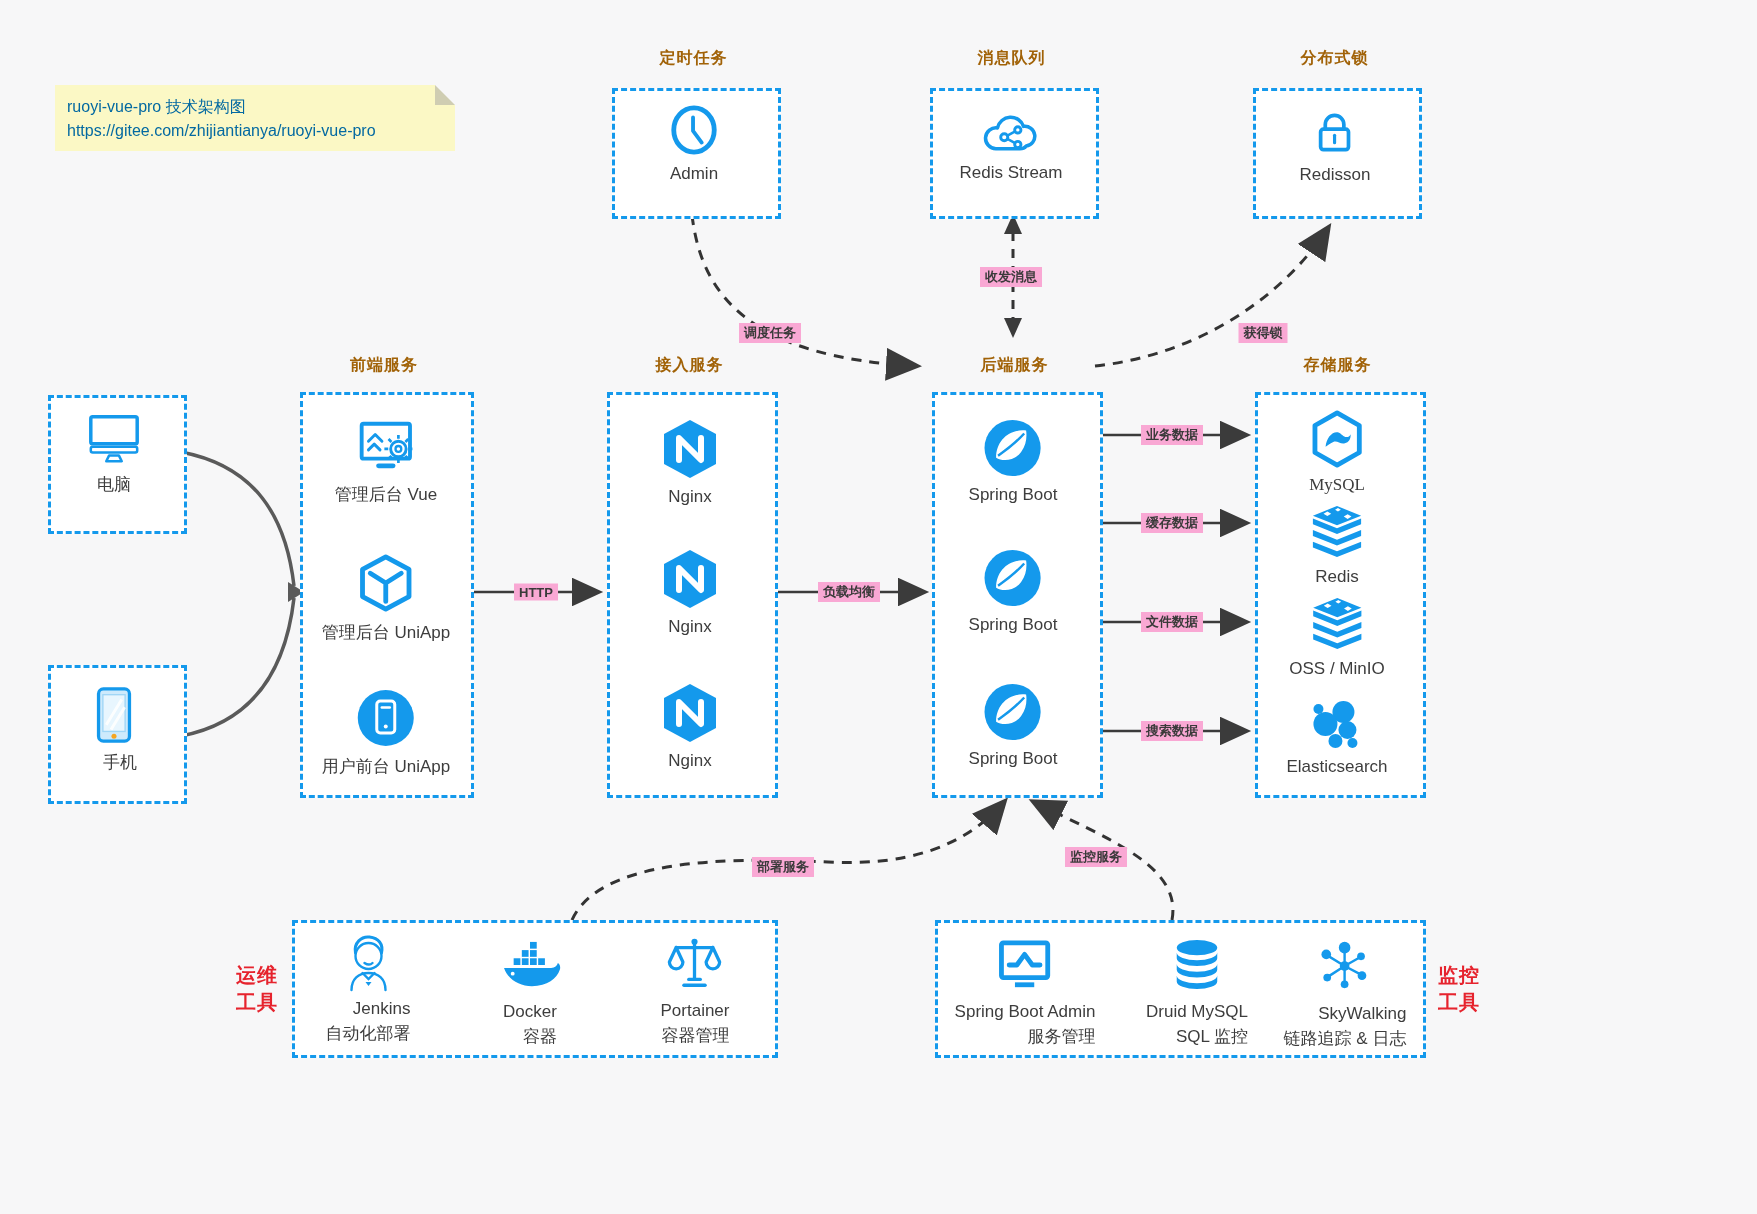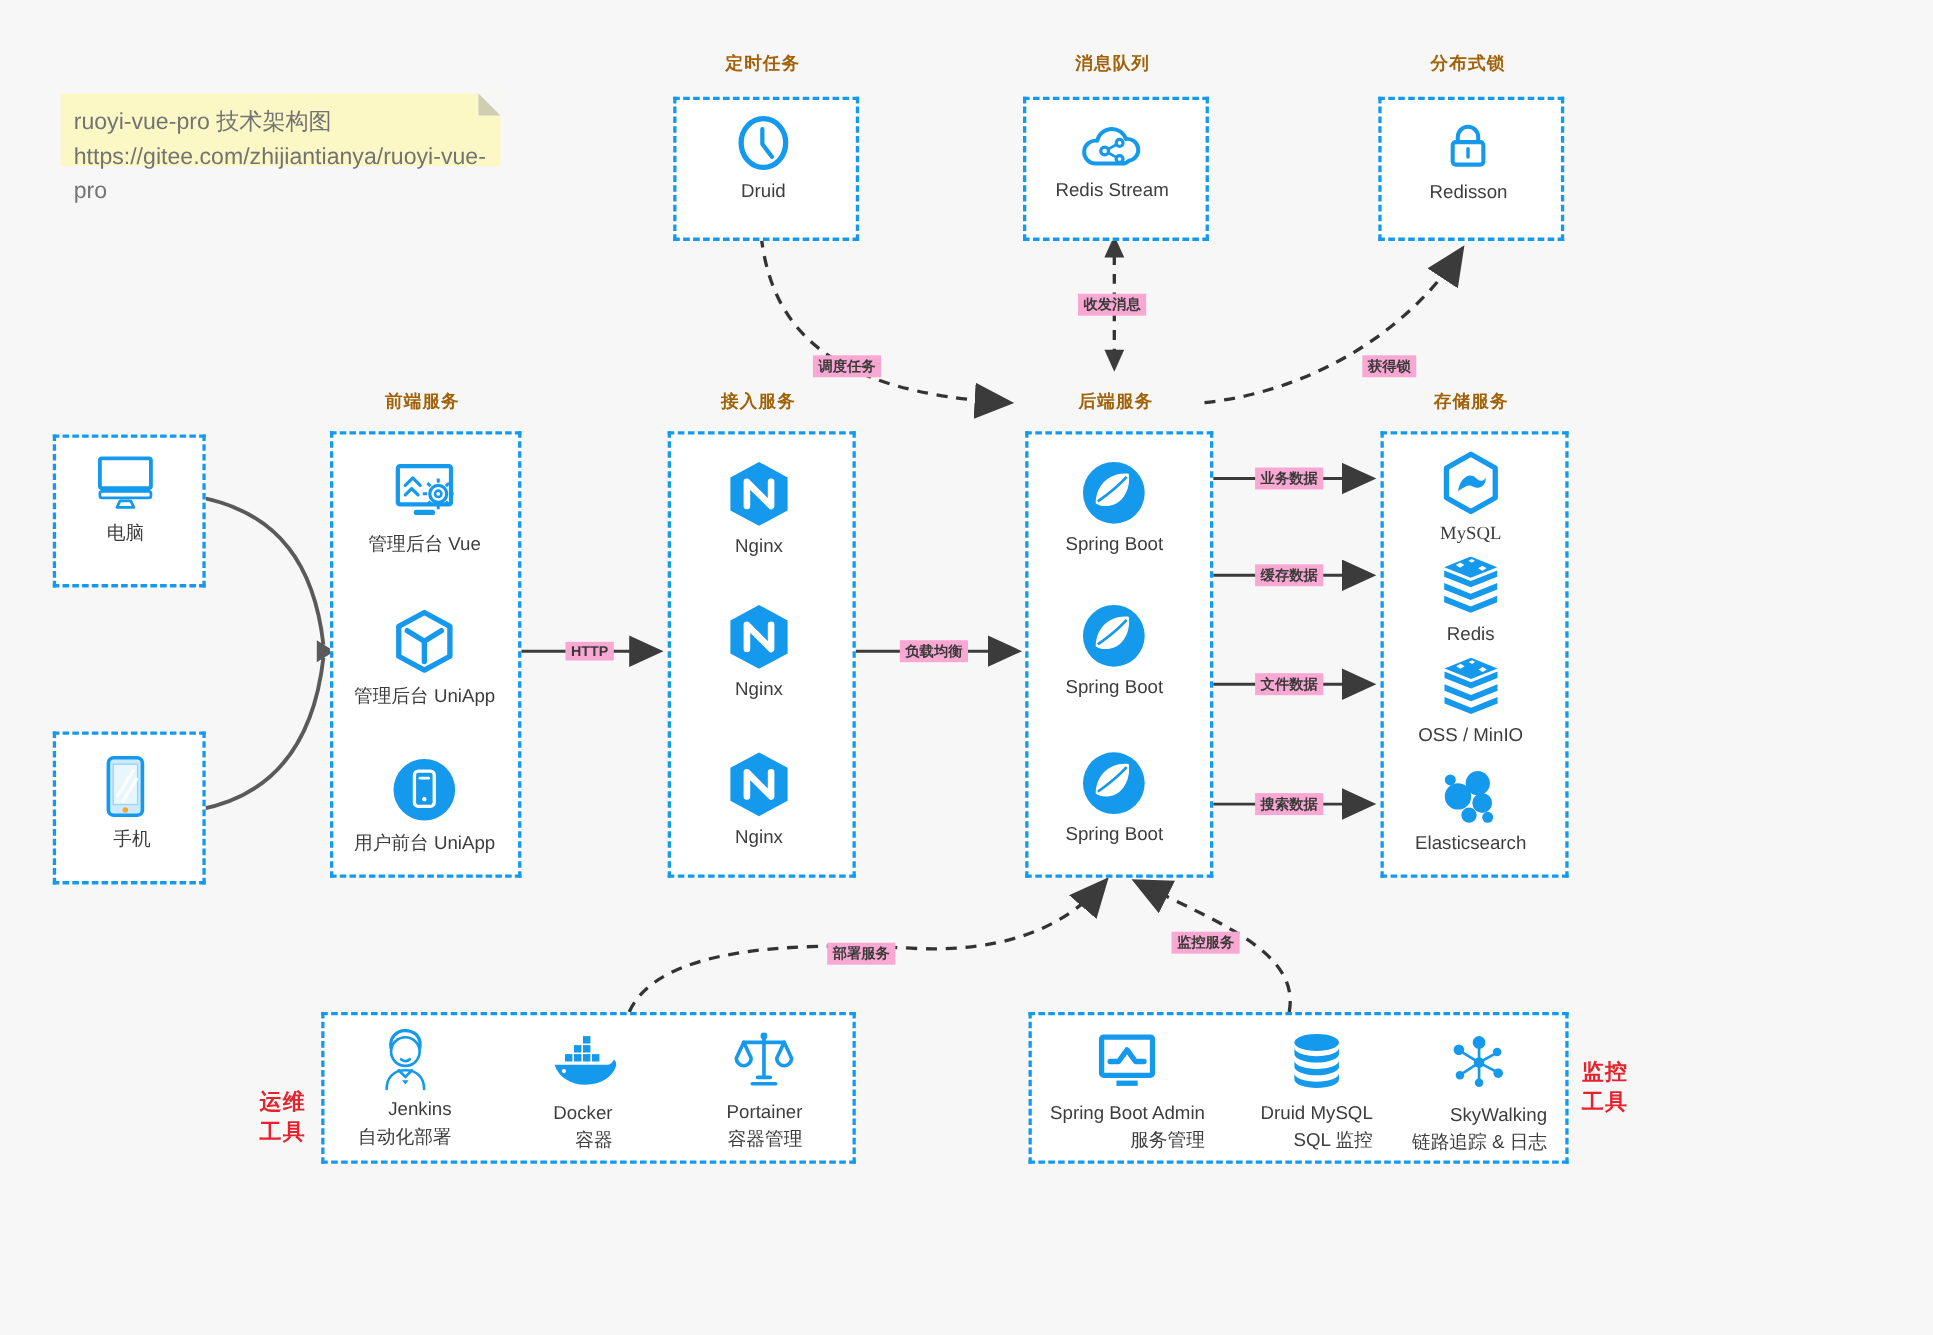--- a/index.html
+++ b/index.html
@@ -7,21 +7,21 @@
   #canvas{position:relative;width:1757px;height:1214px;background:#f7f7f8;overflow:hidden;}
   #edges{position:absolute;left:0;top:0;z-index:1;}
   .box{position:absolute;border:3px dashed #1499ec;background:#ffffff;z-index:2;}
   .group-title{position:absolute;color:#a16207;font-weight:bold;font-size:16px;text-align:center;z-index:3;letter-spacing:1px;}
   .side-title{position:absolute;color:#e6232d;font-weight:bold;font-size:20px;text-align:center;line-height:1.35;z-index:3;letter-spacing:1px;}
   .node{position:absolute;display:flex;flex-direction:column;align-items:center;gap:7px;transform:translateX(-50%);z-index:4;}
   .node-label{font-size:17px;color:#3d3d3d;white-space:nowrap;text-align:center;}
   .node-label2{font-size:17px;color:#3d3d3d;white-space:nowrap;text-align:right;line-height:1.45;}
   .edge-label{position:absolute;transform:translate(-50%,-50%);background:#f9a8d4;font-size:13px;color:#3a3a3a;padding:1px 5px;white-space:nowrap;z-index:5;font-weight:bold;}
   .note{position:absolute;left:55px;top:85px;width:400px;height:66px;background:#fbf8c5;z-index:3;}
-  .note-inner{padding:10px 0 0 12px;font-size:21px;color:#737373;line-height:1.5;}
+  .note-inner{padding:10px 0 0 12px;font-size:16px;color:#0369a1;line-height:1.5;}
   .note-fold{position:absolute;top:0;right:0;width:0;height:0;border-top:20px solid #f7f7f8;border-left:20px solid #cfcdb2;}
   .icon{display:flex;align-items:center;justify-content:center;}
 </style>
 </head>
 <body>
 
 <div id="canvas">
 
   <svg id="edges" width="1757" height="1214" viewBox="0 0 1757 1214">
     <defs>
@@ -75,21 +75,21 @@
   <div class="box" style="left:930px;top:88px;width:163px;height:125px;"></div>
   <div class="box" style="left:1253px;top:88px;width:163px;height:125px;"></div>
 
   <div class="node" style="left:694px;top:103px;">
     <span class="icon">
       <svg width="54" height="54" viewBox="0 0 56 56">
           <ellipse cx="28" cy="28" rx="21" ry="23" fill="none" stroke="#1499ec" stroke-width="5"></ellipse>
           <path d="M27 15 V29 L36 41" fill="none" stroke="#1499ec" stroke-width="4" stroke-linecap="round" stroke-linejoin="round"></path>
         </svg>
     </span>
-    <span class="node-label">Druid</span>
+    <span class="node-label">Admin</span>
   </div>
   <div class="node" style="left:1011px;top:108px;">
     <span class="icon">
       <svg width="62" height="48" viewBox="0 0 58 46">
         <path d="M15 39 a10 10 0 1 1 1.5 -19.9 a13 13 0 0 1 25 -1.5 a9.5 9.5 0 0 1 2.5 18.9 Q42 39 38 39 L15 39" fill="none" stroke="#1499ec" stroke-width="3.4" stroke-linecap="round" stroke-linejoin="round"></path>
         <circle cx="23" cy="28" r="3.4" fill="none" stroke="#1499ec" stroke-width="2.8"></circle>
         <circle cx="36" cy="21" r="3" fill="none" stroke="#1499ec" stroke-width="2.8"></circle>
         <circle cx="36" cy="35" r="3" fill="none" stroke="#1499ec" stroke-width="2.8"></circle>
         <path d="M26 26.4 L33 22.6 M26 29.6 L33 33.4" stroke="#1499ec" stroke-width="2.4"></path>
       </svg>
@@ -274,21 +274,21 @@
         <circle cx="16" cy="26" r="12" fill="#1499ec"></circle>
         <circle cx="38" cy="32" r="9" fill="#1499ec"></circle>
         <circle cx="26" cy="43" r="7" fill="#1499ec"></circle>
         <circle cx="43" cy="45" r="5" fill="#1499ec"></circle>
         <circle cx="9" cy="11" r="5" fill="#1499ec"></circle>
       </svg>
     </span>
     <span class="node-label">Elasticsearch</span>
   </div>
 
-  <div class="side-title" style="left:228px;top:962px;width:58px;margin-top:27px;">
+  <div class="side-title" style="left:228px;top:962px;width:58px;">
     <div>运维</div>
     <div>工具</div>
   </div>
   <div class="box" style="left:292px;top:920px;width:480px;height:132px;"></div>
   <div class="box" style="left:935px;top:920px;width:485px;height:132px;"></div>
   <div class="side-title" style="left:1430px;top:962px;width:58px;">
     <div>监控</div>
     <div>工具</div>
   </div>
 

